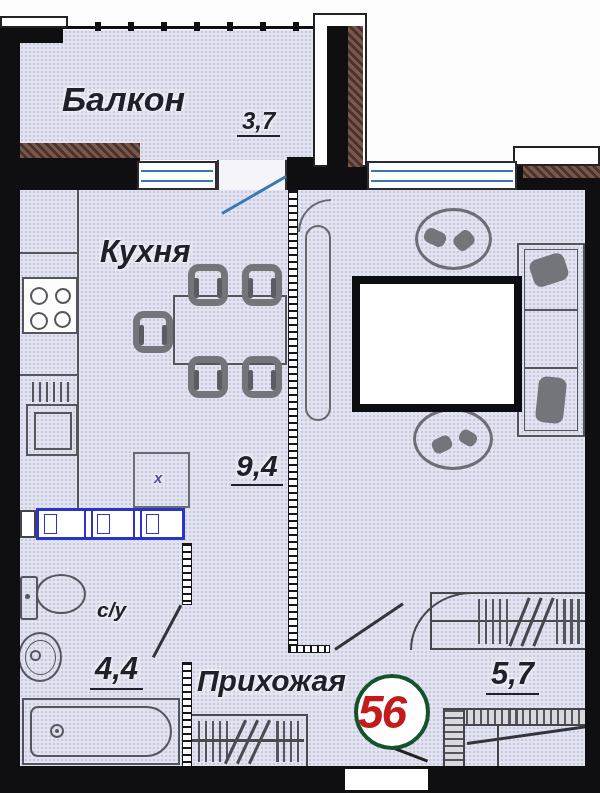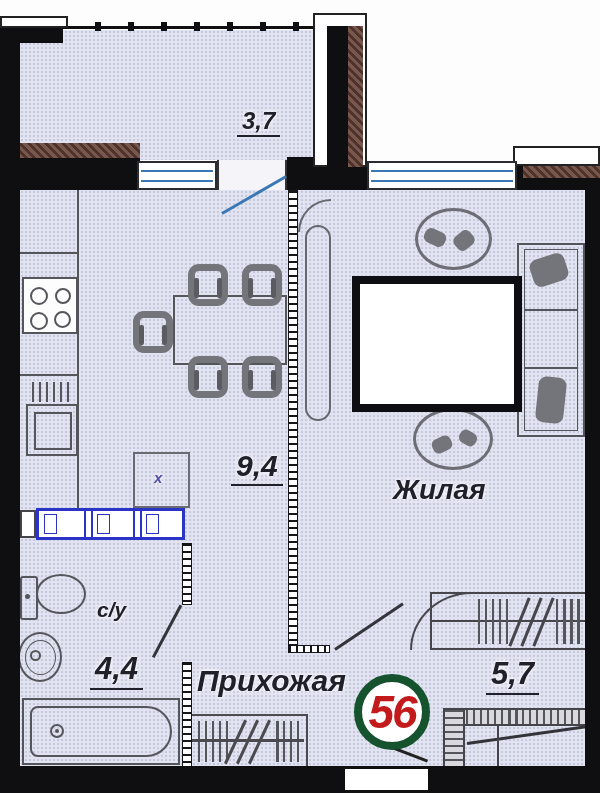--- a/index.html
+++ b/index.html
@@ -18,21 +18,21 @@
   .brown{background:repeating-linear-gradient(45deg,#7a574c 0 3px,#4c332c 3px 6px);}
   .sv{background-image:repeating-linear-gradient(to right,#55555c 0 2.5px,rgba(0,0,0,0) 2.5px 7px);}
   .sh{background-image:repeating-linear-gradient(to bottom,#55555c 0 2.5px,rgba(0,0,0,0) 2.5px 7px);}
   .gray{background:#74747b;}
   .winband{background:#fff;border:2px solid #2b2b33;}
   .glass{position:absolute;left:2px;right:2px;top:7px;height:8px;border-top:2px solid #3a78b5;border-bottom:2px solid #3a78b5;}
   .chair{border:7px solid #74747b;border-radius:11px;width:40px;height:42px;background:transparent;}
   .chair::before,.chair::after{content:"";position:absolute;top:7px;width:5px;height:20px;background:#5b5b62;border-radius:2px;}
   .chair::before{left:-1px;}
   .chair::after{right:-1px;}
-  .circle56{border:8px solid #14532d;border-radius:50%;background:#fff;display:flex;align-items:center;justify-content:center;}
+  .circle56{border:4px solid #14532d;border-radius:50%;background:#fff;display:flex;align-items:center;justify-content:flex-start;}
   .circle56 span{font-style:italic;font-weight:800;font-size:46px;color:#c31b1b;letter-spacing:-2px;}
 </style>
 </head>
 <body>
 
 <div id="stage">
 
   <div class="a floor" style="left:20px;top:30px;width:293px;height:130px;"></div>
   <div class="a floor" style="left:20px;top:190px;width:565px;height:578px;"></div>
 
@@ -156,23 +156,24 @@
   <div class="a winband" style="left:367px;top:161px;width:150px;height:29px;">
     <div class="glass"></div>
   </div>
 
   <div class="a" style="left:222px;top:212px;width:74px;height:3px;background:#3a78b5;transform:rotate(-30deg);transform-origin:left center;"></div>
   <div class="a" style="left:335px;top:648px;width:82px;height:3px;background:#33333a;transform:rotate(-34deg);transform-origin:left center;"></div>
   <div class="a" style="left:153px;top:656px;width:59px;height:2.5px;background:#33333a;transform:rotate(-62deg);transform-origin:left center;"></div>
 
   <div class="a" style="left:352px;top:276px;width:170px;height:136px;background:#fff;border:8px solid #0d0d12;"></div>
 
+  <div class="a lbl" style="left:62px;top:82px;font-size:34px;">Балкон</div>
   <div class="a lbl num" style="left:237px;top:108px;font-size:24px;">3,7</div>
+  <div class="a lbl" style="left:100px;top:236px;font-size:31px;">Кухня</div>
   <div class="a lbl num" style="left:231px;top:450px;font-size:30px;">9,4</div>
-  <div class="a lbl" style="left:393px;top:475px;font-size:28px;">Жилая</div>
   <div class="a lbl" style="left:97px;top:599px;font-size:21px;">с/у</div>
   <div class="a lbl num" style="left:90px;top:653px;font-size:31px;">4,4</div>
   <div class="a lbl" style="left:197px;top:665px;font-size:30px;">Прихожая</div>
   <div class="a lbl num" style="left:486px;top:658px;font-size:31px;">5,7</div>
 
   <div class="a" style="left:366px;top:736px;width:66px;height:2.5px;background:#222;transform:rotate(21deg);transform-origin:left center;"></div>
   <div class="a circle56" style="left:354px;top:674px;width:76px;height:76px;">
     <span>56</span>
   </div>
 

